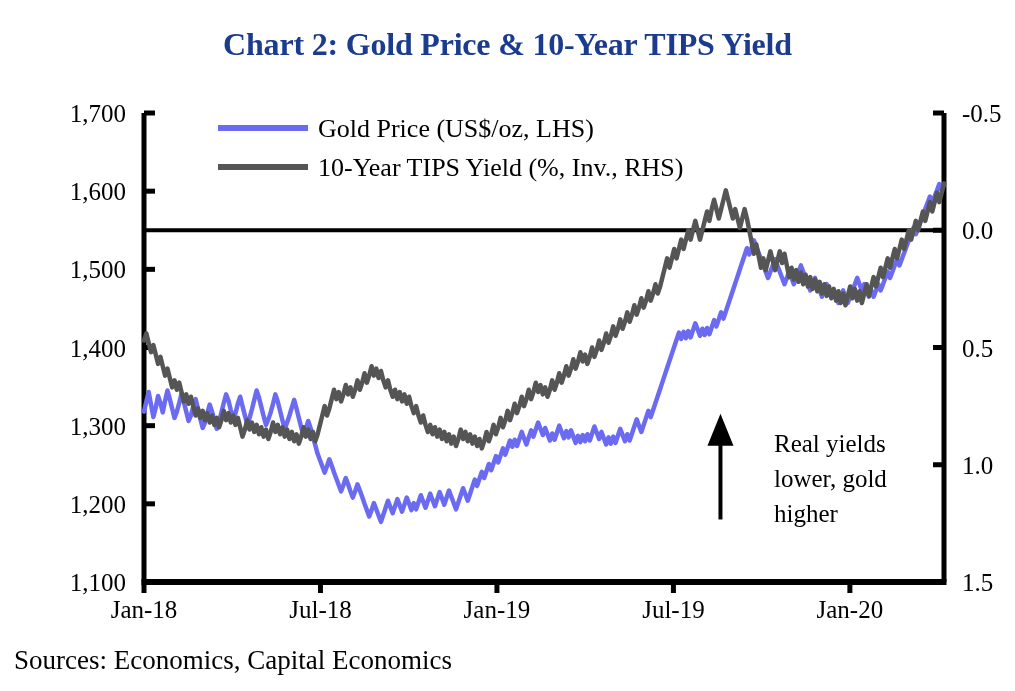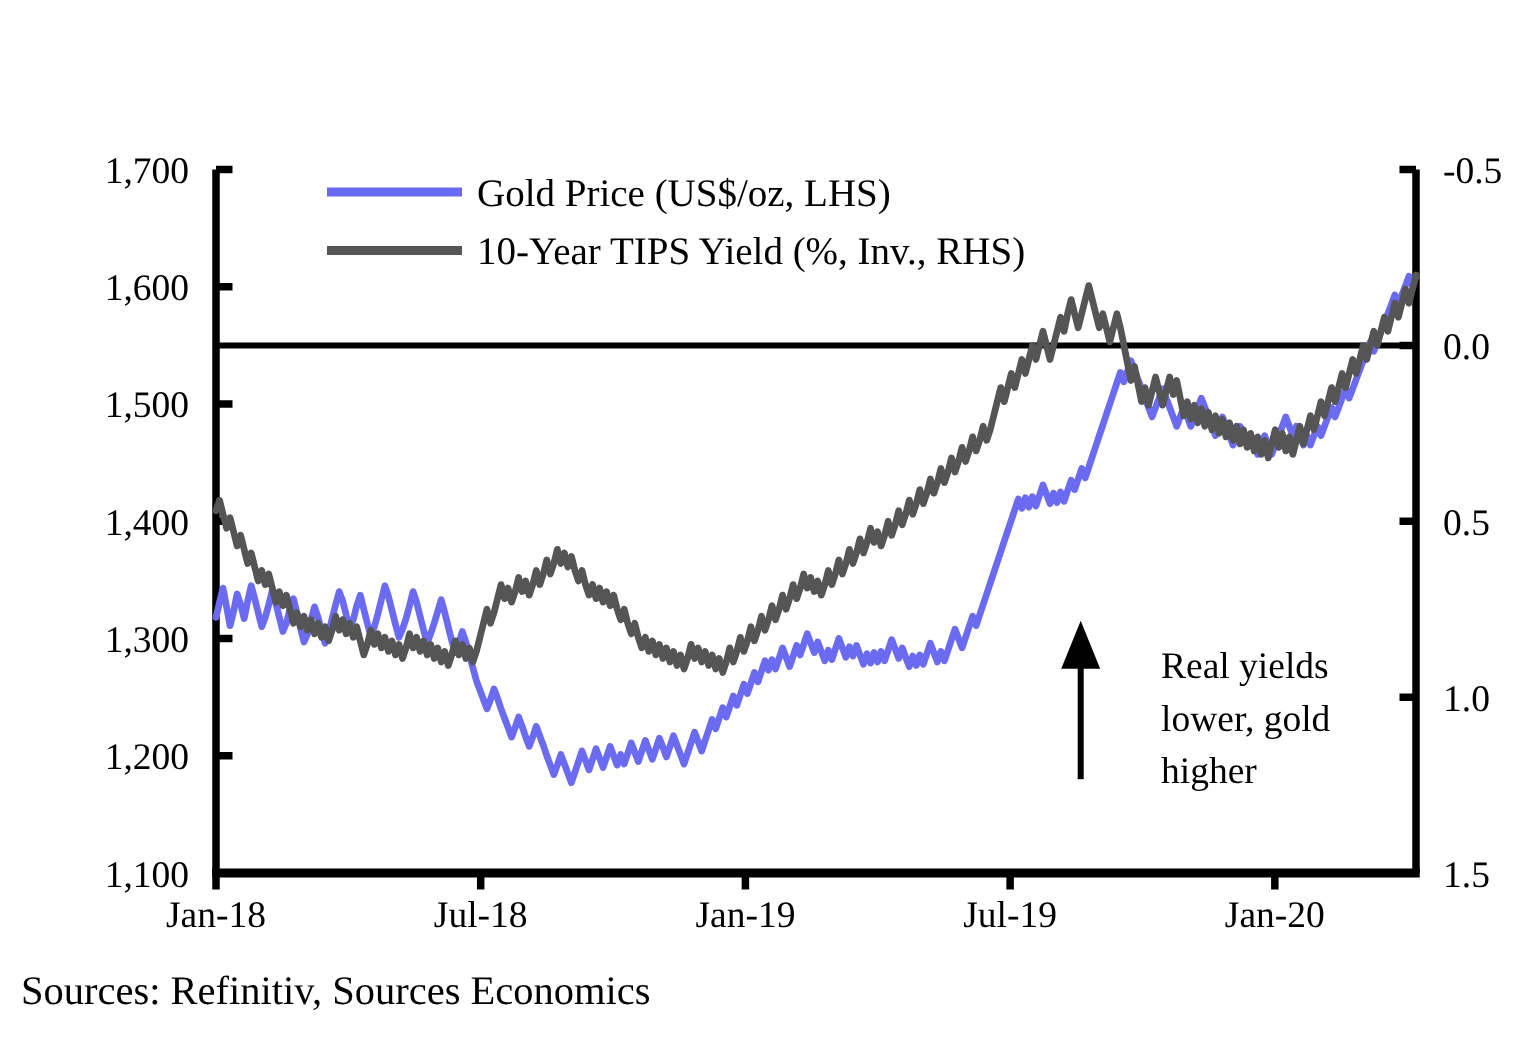--- a/index.html
+++ b/index.html
@@ -61,20 +61,21 @@
     font-size: 27px;
     color: #000000;
     white-space: nowrap;
   }
 </style>
 </head>
 <body>
 
 <div id="chart-root">
 
+  <div id="chart-title">Chart 2: Gold Price &amp; 10-Year TIPS Yield</div>
 
   <svg id="plot-svg" width="1015" height="691">
 
     <g id="left-tick-labels">
         <text x="126" y="122" text-anchor="end" class="axis-tick-label">1,700</text>
         <text x="126" y="200.16666666666663" text-anchor="end" class="axis-tick-label">1,600</text>
         <text x="126" y="278.33333333333337" text-anchor="end" class="axis-tick-label">1,500</text>
         <text x="126" y="356.5" text-anchor="end" class="axis-tick-label">1,400</text>
         <text x="126" y="434.6666666666667" text-anchor="end" class="axis-tick-label">1,300</text>
         <text x="126" y="512.8333333333334" text-anchor="end" class="axis-tick-label">1,200</text>
@@ -143,14 +144,14 @@
       <g>
         <line id="annot-arrow-shaft" stroke="#000000" stroke-width="4" x1="720.4705882352941" y1="443.85" x2="720.4705882352941" y2="519.4666666666667"></line>
         <polygon id="annot-arrow-head" fill="#000000" points="720.4705882352941,413.85 707.4705882352941,445.85 733.4705882352941,445.85"></polygon>
       </g>
       <text class="annot-text" id="annot-l1" x="774" y="452">Real yields</text>
       <text class="annot-text" id="annot-l2" x="774" y="487">lower, gold</text>
       <text class="annot-text" id="annot-l3" x="774" y="522">higher</text>
     </g>
   </svg>
 
-  <div id="source-note">Sources: Refinitiv, Sources Economics</div>
+  <div id="source-note">Sources: Economics, Capital Economics</div>
 </div>
 
 </body></html>

